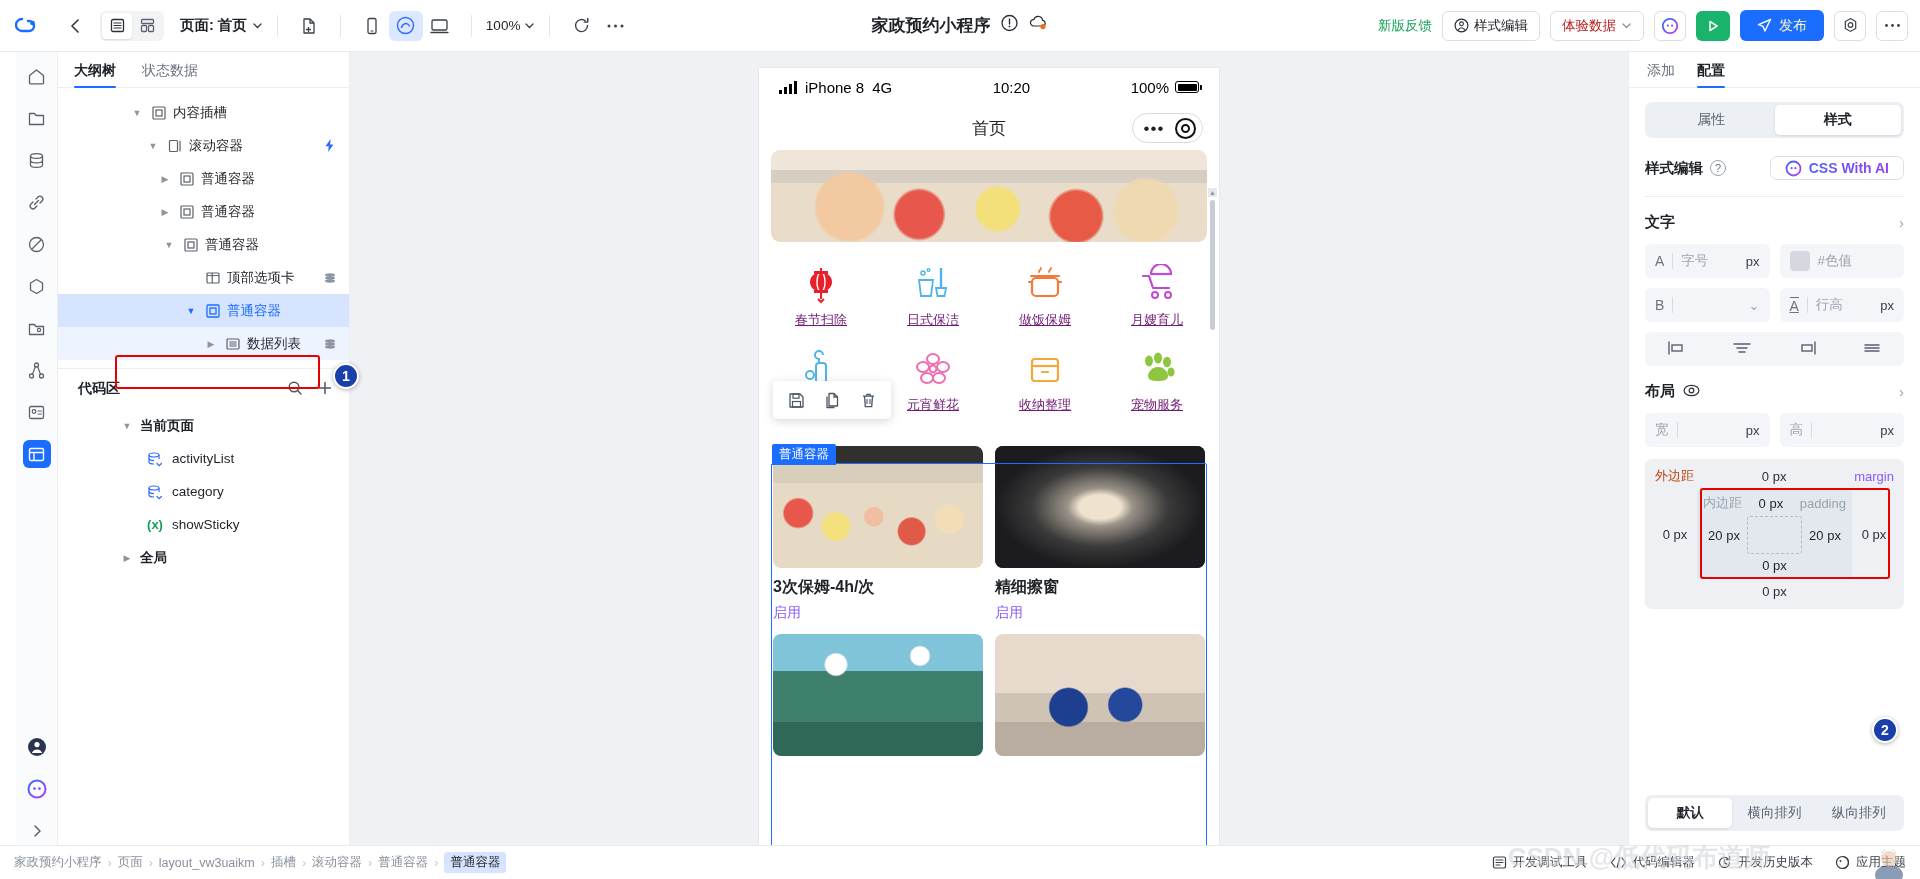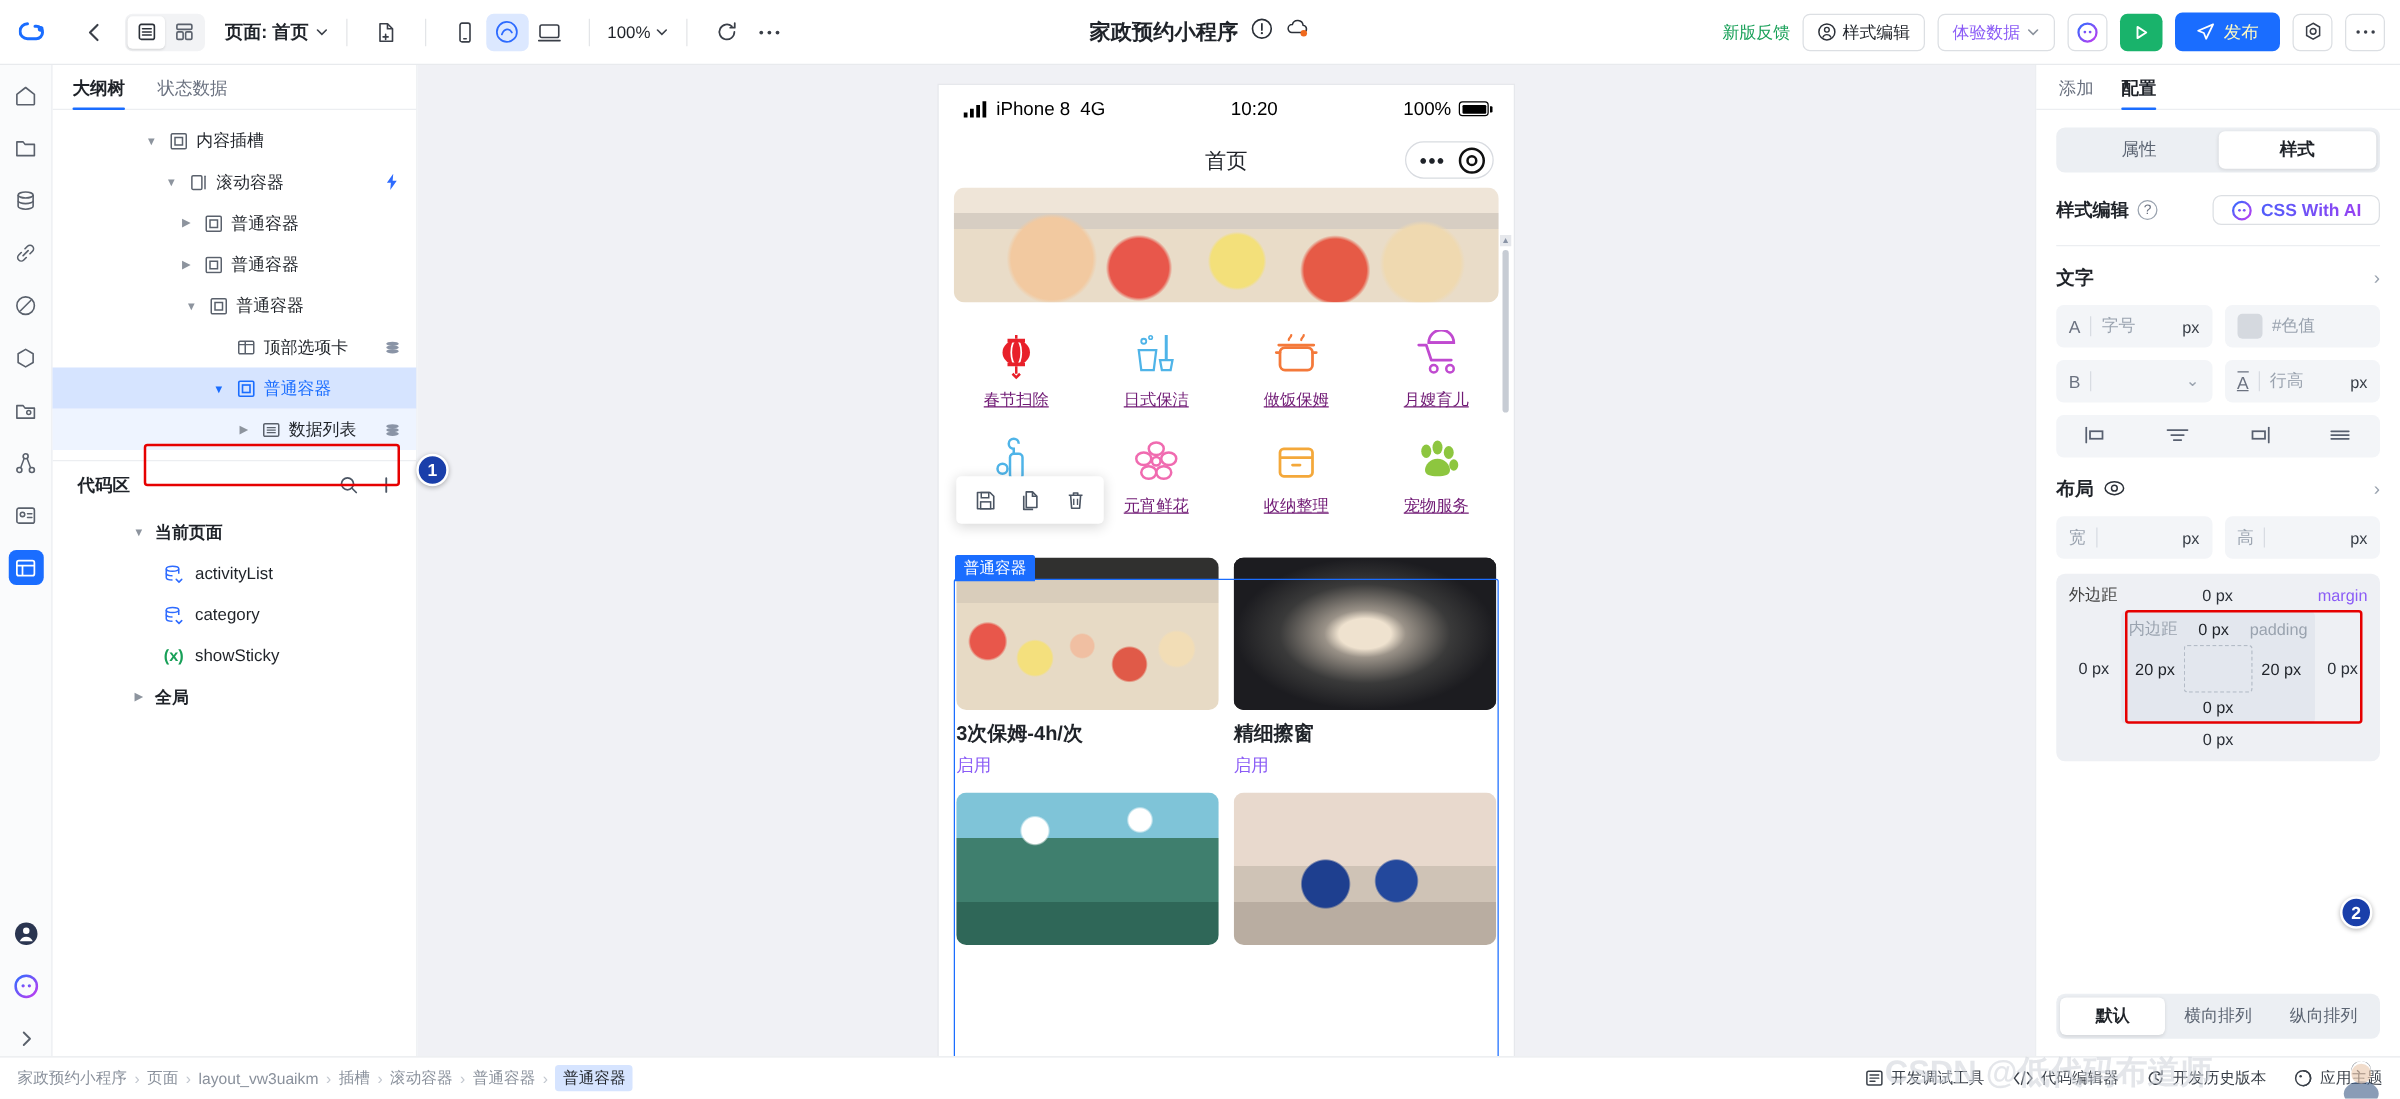--- a/index.html
+++ b/index.html
@@ -29,30 +29,30 @@
   .tb-title{
     position:absolute; left:50%; transform:translateX(-50%);
     display:flex; align-items:center; gap:10px; font-size:17px; font-weight:bold;
   }
   .tb-right{ margin-left:auto; display:flex; align-items:center; gap:10px; padding-right:12px; }
   .link-green{ color:#18a058; font-size:13.5px; cursor:pointer; }
   .pill{
     display:flex;align-items:center;gap:5px; height:30px; padding:0 11px;
     border:1px solid #dcdfe3; border-radius:6px; background:#fff; cursor:pointer; font-size:13.5px;
   }
-  .pill.muted{ color:#8b5cf6; }
+  .pill.muted{ color:#b91c1c; }
   .sq-btn{ width:32px;height:30px;border:1px solid #dcdfe3;border-radius:6px;background:#fff;
           display:flex;align-items:center;justify-content:center;cursor:pointer;}
   .green-btn{ width:34px;height:30px;border-radius:6px;background:#19b36b;
           display:flex;align-items:center;justify-content:center;cursor:pointer;}
   .blue-btn{ display:flex;align-items:center;gap:7px;height:31px;padding:0 17px;border-radius:6px;
           background:#1a6dff; color:#fef9c3; font-size:14px; cursor:pointer; }
 
   
-  .body{ flex:1; display:flex; min-height:0; }
+  .body{ flex:1; display:flex; min-height:0;margin-left:16px; }
 
   
   .rail{ width:42px; flex:0 0 42px; background:#fafbfc; border-right:1px solid #eceef1;
          display:flex; flex-direction:column; align-items:center; padding-top:10px; gap:14px; position:relative;}
   .rail .ri{ width:28px;height:28px; display:flex;align-items:center;justify-content:center;
              border-radius:6px; color:#5a616c; cursor:pointer; }
   .rail .ri.sel{ background:#1a6dff; color:#fff; }
   .rail .sp{ flex:1; }
 
   
@@ -149,21 +149,21 @@
       padding:0 10px; gap:8px; font-size:13.5px; color:#9aa3af; }
   .fld .pfx{ color:#6b7280; font-size:14px;}
   .fld .bar{ width:1px;height:16px;background:#d8dce2;}
   .fld .sfx{ margin-left:auto; color:#3a4049; font-size:13px;}
   .fld .sw{ width:20px;height:20px;background:#d5d9df;border-radius:4px;}
   .alignbar{ margin-top:10px; height:34px; background:#f3f5f8; border-radius:6px;
       display:flex; align-items:center; justify-content:space-around; color:#586070;}
   .alignbar span{ cursor:pointer; }
   .boxmodel{ margin-top:12px; background:#eef0f4; border-radius:7px; padding:8px 10px 10px; position:relative;}
   .bm-top{ display:flex; align-items:center; font-size:13px;}
-  .bm-top .l{ color:#404040; } .bm-top .c{ margin:0 auto; color:#2b3038;} .bm-top .r{ color:#8b5cf6;}
+  .bm-top .l{ color:#c2410c; } .bm-top .c{ margin:0 auto; color:#2b3038;} .bm-top .r{ color:#8b5cf6;}
   .bm-mid{ display:flex; align-items:center; margin-top:4px;}
   .bm-mid .sideval{ font-size:13px; color:#2b3038; width:40px; text-align:center;}
   .padbox{ flex:1; background:#e3e7ee; border-radius:4px; padding:5px 6px 6px; margin:0 2px; }
   .pad-top{ display:flex; align-items:center; font-size:13px;}
   .pad-top .l{ color:#9aa3af;} .pad-top .c{ margin:0 auto;} .pad-top .r{ color:#9aa3af;}
   .pad-mid{ display:flex; align-items:center; margin-top:4px;}
   .pad-mid .pv{ font-size:13px; width:42px; text-align:center;}
   .inner{ flex:1; height:38px; border:1.2px dashed #b4bcc7; border-radius:3px; margin:0 2px;}
   .pad-bot, .bm-bot{ text-align:center; font-size:13px; margin-top:4px;}
   .bm-outer-bot{ text-align:center; font-size:13px; margin-top:5px; color:#2b3038;}

